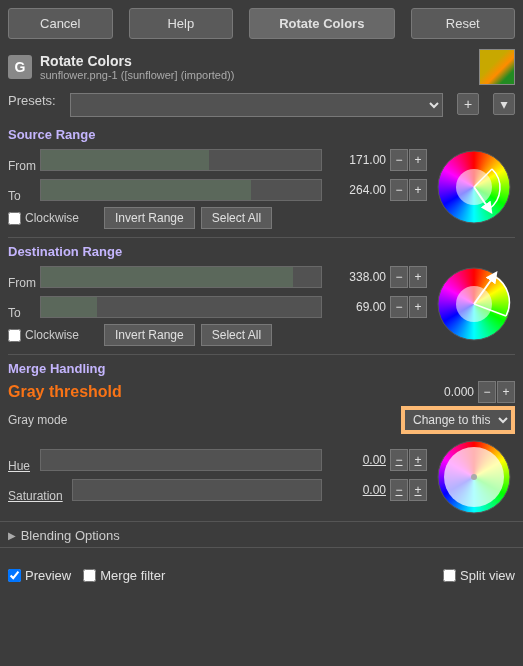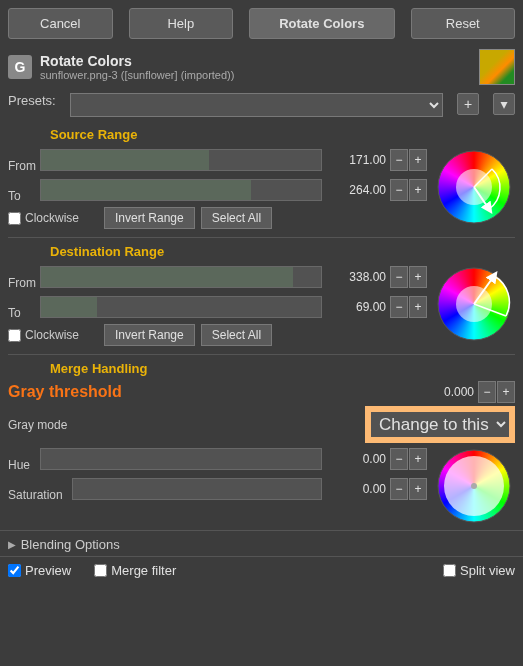--- a/index.html
+++ b/index.html
@@ -72,23 +72,22 @@
       cursor: pointer;
       display: flex; align-items: center; justify-content: center;
       border-radius: 2px;
     }
     .section {
       padding: 4px 8px 6px 8px;
     }
     .section-title {
       font-size: 13px;
       font-weight: bold;
-      color: #eab308;
+      color: #c4b5fd;
       margin-bottom: 5px;
-      margin-left: 42px;
     }
     .range-block {
       display: flex;
       gap: 6px;
       align-items: flex-start;
     }
     .range-inputs { flex: 1; }
     .input-row {
       display: flex;
       align-items: center;
@@ -178,42 +177,43 @@
     }
     .gray-spin-btns { display: flex; gap: 1px; }
     .gray-mode-row {
       display: flex;
       align-items: center;
       margin-bottom: 3px;
     }
     .gray-mode-label { font-size: 12px; color: #ccc; flex: 1; }
     .gray-color-row {
       display: flex;
-      align-items: flex-start;
+      align-items: center;
       gap: 6px;
+      text-decoration: underline;
     }
     .gray-inputs { flex: 1; }
     .blending-section {
       padding: 6px 8px 4px 8px;
       border-top: 1px solid #555;
     }
     .blending-toggle {
       display: flex;
       align-items: center;
       gap: 5px;
       cursor: pointer;
       font-size: 13px;
       color: #ccc;
     }
     .blending-arrow { font-size: 10px; color: #aaa; }
     .bottom-bar {
       display: flex;
       align-items: flex-end;
-      padding: 6px 8px;
-      gap: 23px;
+      padding: 20px 8px;
+      gap: 12px;
       border-top: 1px solid #555;
     }
     .preview-check {
       display: flex;
       align-items: center;
       gap: 4px;
       font-size: 13px;
       color: #e0e0e0;
     }
     .merge-check {
@@ -244,21 +244,21 @@
   <button style="flex:1.4; font-weight:bold; background:#686868;">Rotate Colors</button>
   <button>Reset</button>
 </div>
 
 <div class="header">
   <div class="g-icon">
       <span>G</span>
     </div>
   <div class="title-block">
     <div class="main-title">Rotate Colors</div>
-    <div class="sub-title">sunflower.png-3 ([sunflower] (imported))</div>
+    <div class="sub-title">sunflower.png-1 ([sunflower] (imported))</div>
   </div>
   <div class="thumbnail" style="background: linear-gradient(135deg, #c8a800 40%, #ff8c00 60%, #228b22 80%);"></div>
 </div>
 
 <div class="presets-row">
   <label>Presets:</label>
   <select style="flex:1; background:#525252; border:1px solid #787878; color:#e0e0e0; padding:3px 4px; font-size:12px;">
     <option></option>
   </select>
   <button class="icon-btn">+</button>
@@ -410,21 +410,21 @@
     <span class="gray-label">Gray threshold</span>
     <span class="gray-value">0.000</span>
     <div class="gray-spin-btns">
       <button class="spin-btn">−</button>
       <button class="spin-btn">+</button>
     </div>
   </div>
 
   <div class="gray-mode-row">
     <span class="gray-mode-label">Gray mode</span>
-    <select style="background:#525252; border:6px solid #fdba74; color:#e0e0e0; font-size:17px; padding:2px 4px;">
+    <select style="background:#525252; border:4px solid #fdba74; color:#e0e0e0; font-size:12px; padding:2px 4px;">
       <option>Change to this</option>
     </select>
   </div>
 
   <div class="gray-color-row">
     <div class="gray-inputs">
 
       <div class="input-row">
         <span class="input-label">Hue</span>
         <div style="flex:1; background:#525252; border:1px solid #686868; height:22px;"></div>

